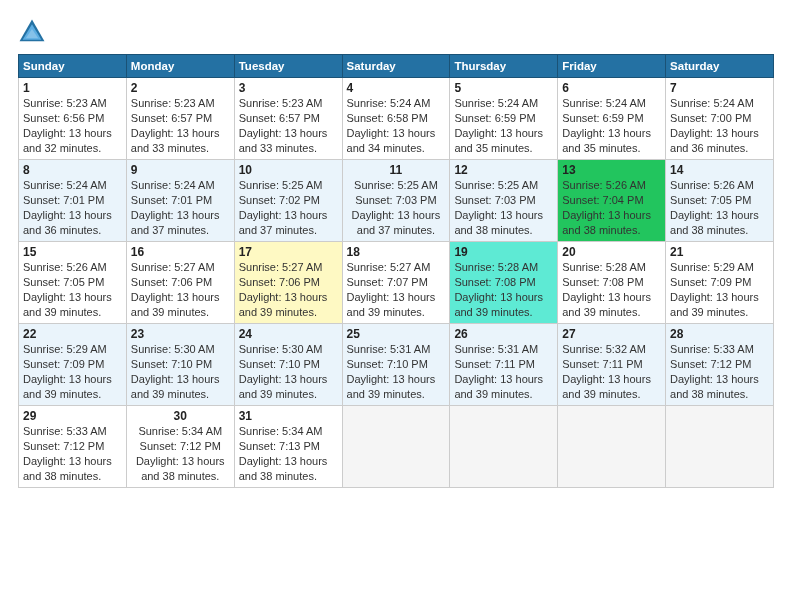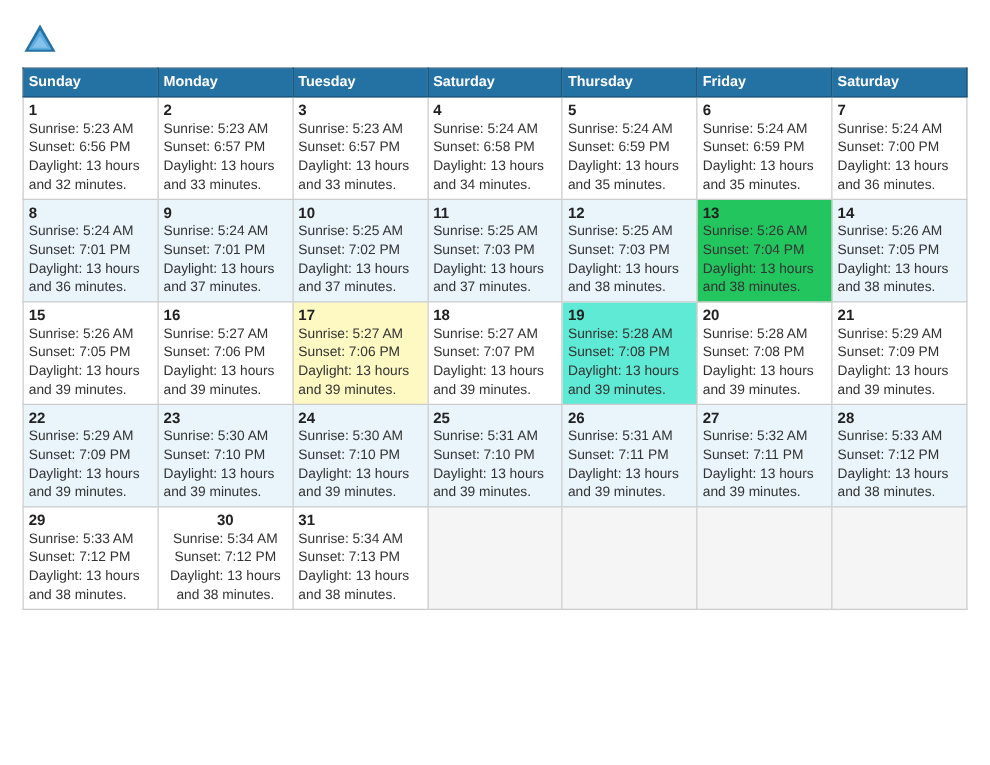--- a/index.html
+++ b/index.html
@@ -166,21 +166,21 @@
             <div class="cell-text">Sunrise: 5:24 AM<br>Sunset: 7:01 PM<br>Daylight: 13 hours<br>and 36 minutes.</div>
           </td>
           <td style="background: rgb(234, 244, 251);">
             <span class="day-num">9</span>
             <div class="cell-text">Sunrise: 5:24 AM<br>Sunset: 7:01 PM<br>Daylight: 13 hours<br>and 37 minutes.</div>
           </td>
           <td style="background: rgb(234, 244, 251);">
             <span class="day-num">10</span>
             <div class="cell-text">Sunrise: 5:25 AM<br>Sunset: 7:02 PM<br>Daylight: 13 hours<br>and 37 minutes.</div>
           </td>
-          <td style="background: rgb(234, 244, 251);">
+          <td style="background: rgb(234, 244, 251); text-align: center;">
             <span class="day-num">11</span>
             <div class="cell-text">Sunrise: 5:25 AM<br>Sunset: 7:03 PM<br>Daylight: 13 hours<br>and 37 minutes.</div>
           </td>
           <td style="background: rgb(234, 244, 251);">
             <span class="day-num">12</span>
             <div class="cell-text">Sunrise: 5:25 AM<br>Sunset: 7:03 PM<br>Daylight: 13 hours<br>and 38 minutes.</div>
           </td>
           <td style="background: #22c55e;">
             <span class="day-num">13</span>
             <div class="cell-text">Sunrise: 5:26 AM<br>Sunset: 7:04 PM<br>Daylight: 13 hours<br>and 38 minutes.</div>

